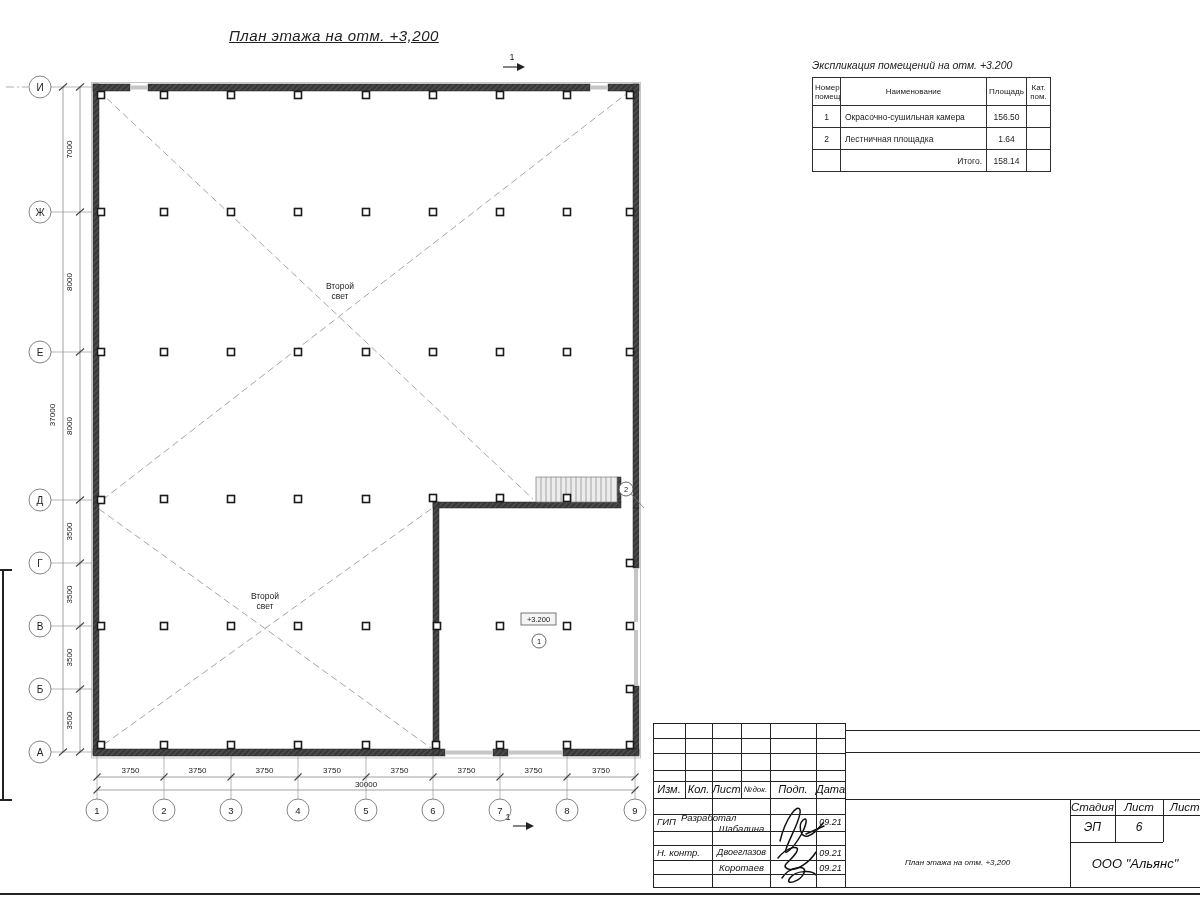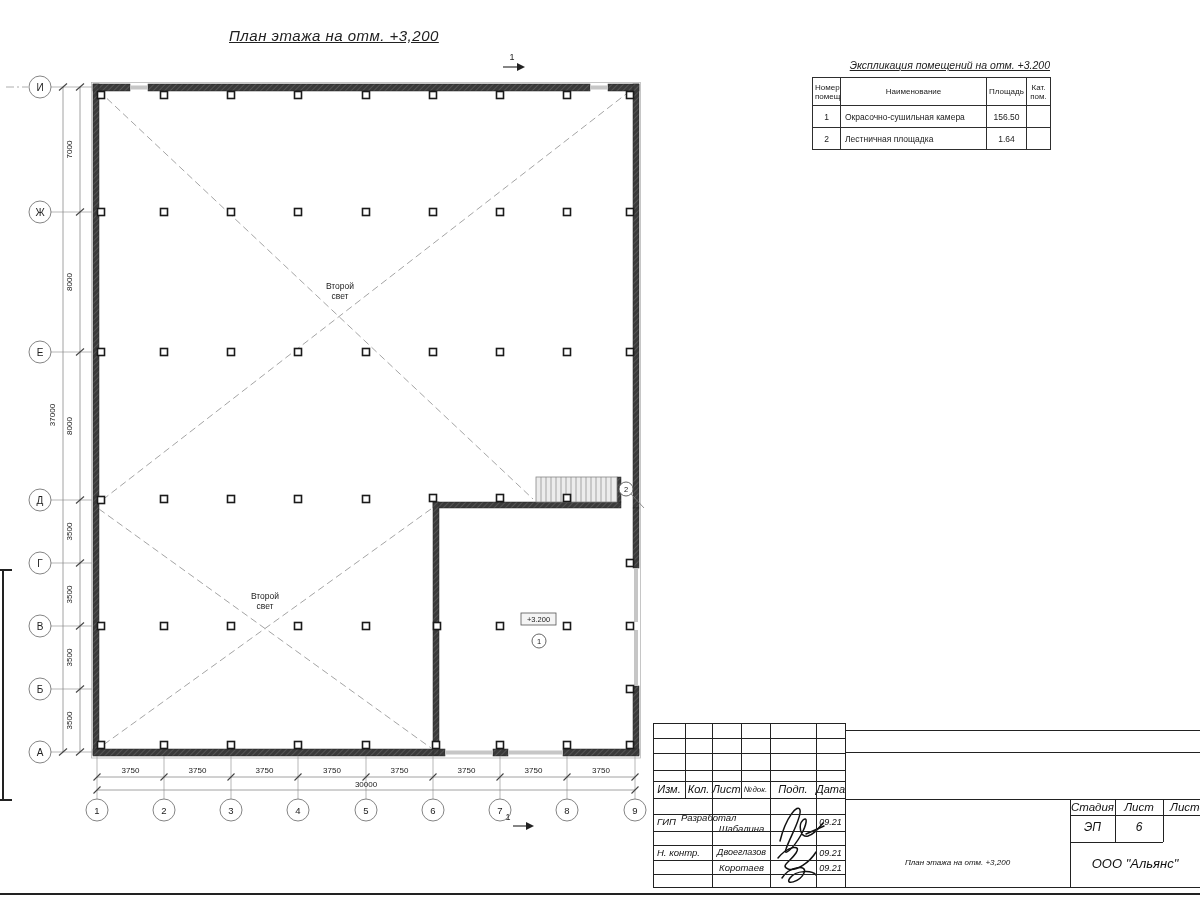--- a/index.html
+++ b/index.html
@@ -3,21 +3,21 @@
 <meta charset="utf-8">
 <style>
   html,body{margin:0;padding:0;background:#fff;}
   #sheet{position:relative;width:1200px;height:900px;background:#fff;overflow:hidden;
          font-family:"Liberation Sans",sans-serif;color:#1a1a1a;}
   svg{position:absolute;left:0;top:0;}
   .abs{position:absolute;white-space:nowrap;}
   #main-title{font-size:15px;font-style:italic;text-decoration:underline;letter-spacing:.5px;color:#222;}
   
   #schedule{position:absolute;left:812px;top:59px;width:238px;}
-  #schedule .sched-title{text-align:right;font-size:10.5px;font-style:italic;text-decoration:underline;margin-bottom:6px;color:#222;}
+  #schedule .sched-title{text-align:left;font-size:10.5px;font-style:italic;margin-bottom:6px;color:#222;}
   #schedule table{border-collapse:collapse;width:238px;table-layout:fixed;}
   #schedule td,#schedule th{border:1px solid #2e2e2e;font-weight:normal;font-size:8.5px;padding:1px 2px;overflow:hidden;color:#222;}
   #schedule table{border:1.5px solid #2e2e2e;}
   #schedule th{font-size:8px;text-align:center;height:25px;}
   #schedule td{height:19px;text-align:center;}
   #schedule td.nm{text-align:left;padding-left:4px;}
   #schedule td.tot{text-align:right;padding-right:4px;}
   
   .tbl-line{position:absolute;background:#222;}
   .tb-text{position:absolute;font-size:11px;color:#111;line-height:1;font-style:italic;}
@@ -268,20 +268,26 @@
         <td class="nm">Окрасочно-сушильная камера</td>
         <td>156.50</td>
         <td></td>
       </tr>
       <tr>
         <td>2</td>
         <td class="nm">Лестничная площадка</td>
         <td>1.64</td>
         <td></td>
       </tr>
+      <tr>
+        <td></td>
+        <td class="tot">Итого.</td>
+        <td>158.14</td>
+        <td></td>
+      </tr>
     </tbody>
       </table>
   </div>
 
   <div class="tb-text ctr" style="left:653px;top:784px;width:32px;">Изм.</div>
   <div class="tb-text ctr" style="left:685px;top:784px;width:27px;">Кол.</div>
   <div class="tb-text ctr" style="left:712px;top:784px;width:29px;">Лист</div>
   <div class="tb-text ctr" style="left:741px;top:786px;width:29px;font-size:8px;">№док.</div>
   <div class="tb-text ctr" style="left:770px;top:784px;width:46px;">Подп.</div>
   <div class="tb-text ctr" style="left:816px;top:784px;width:29px;">Дата</div>

